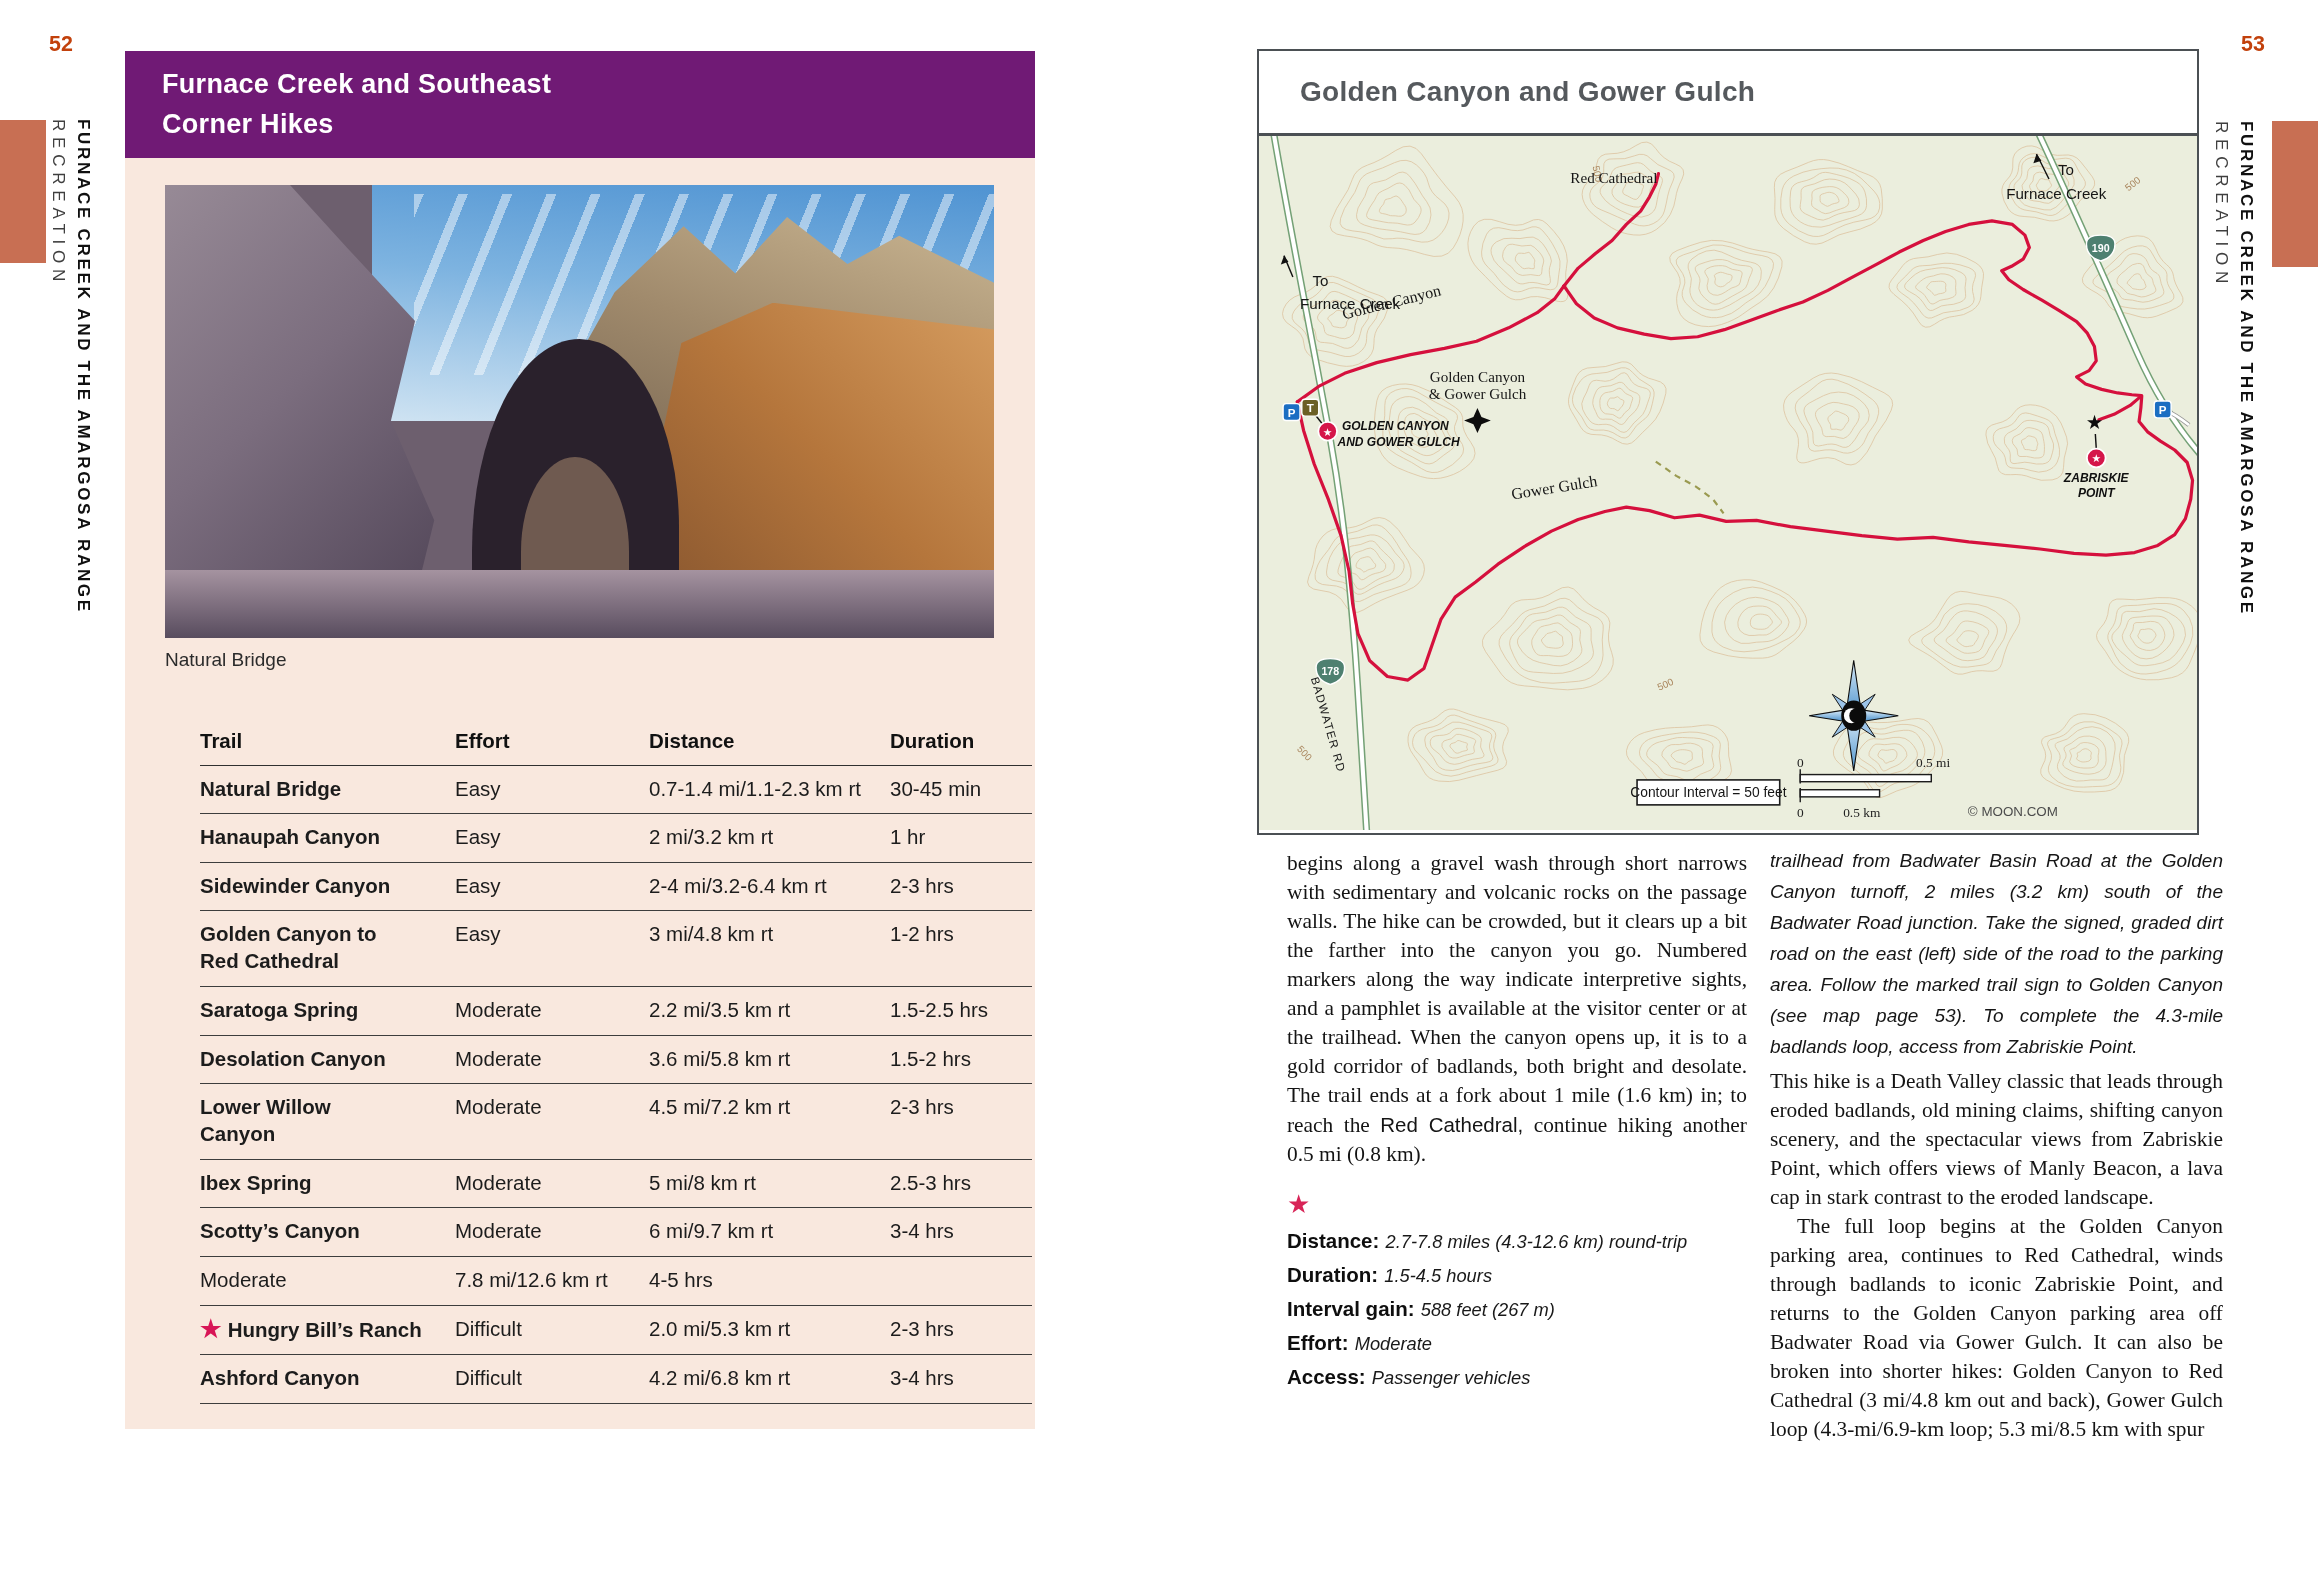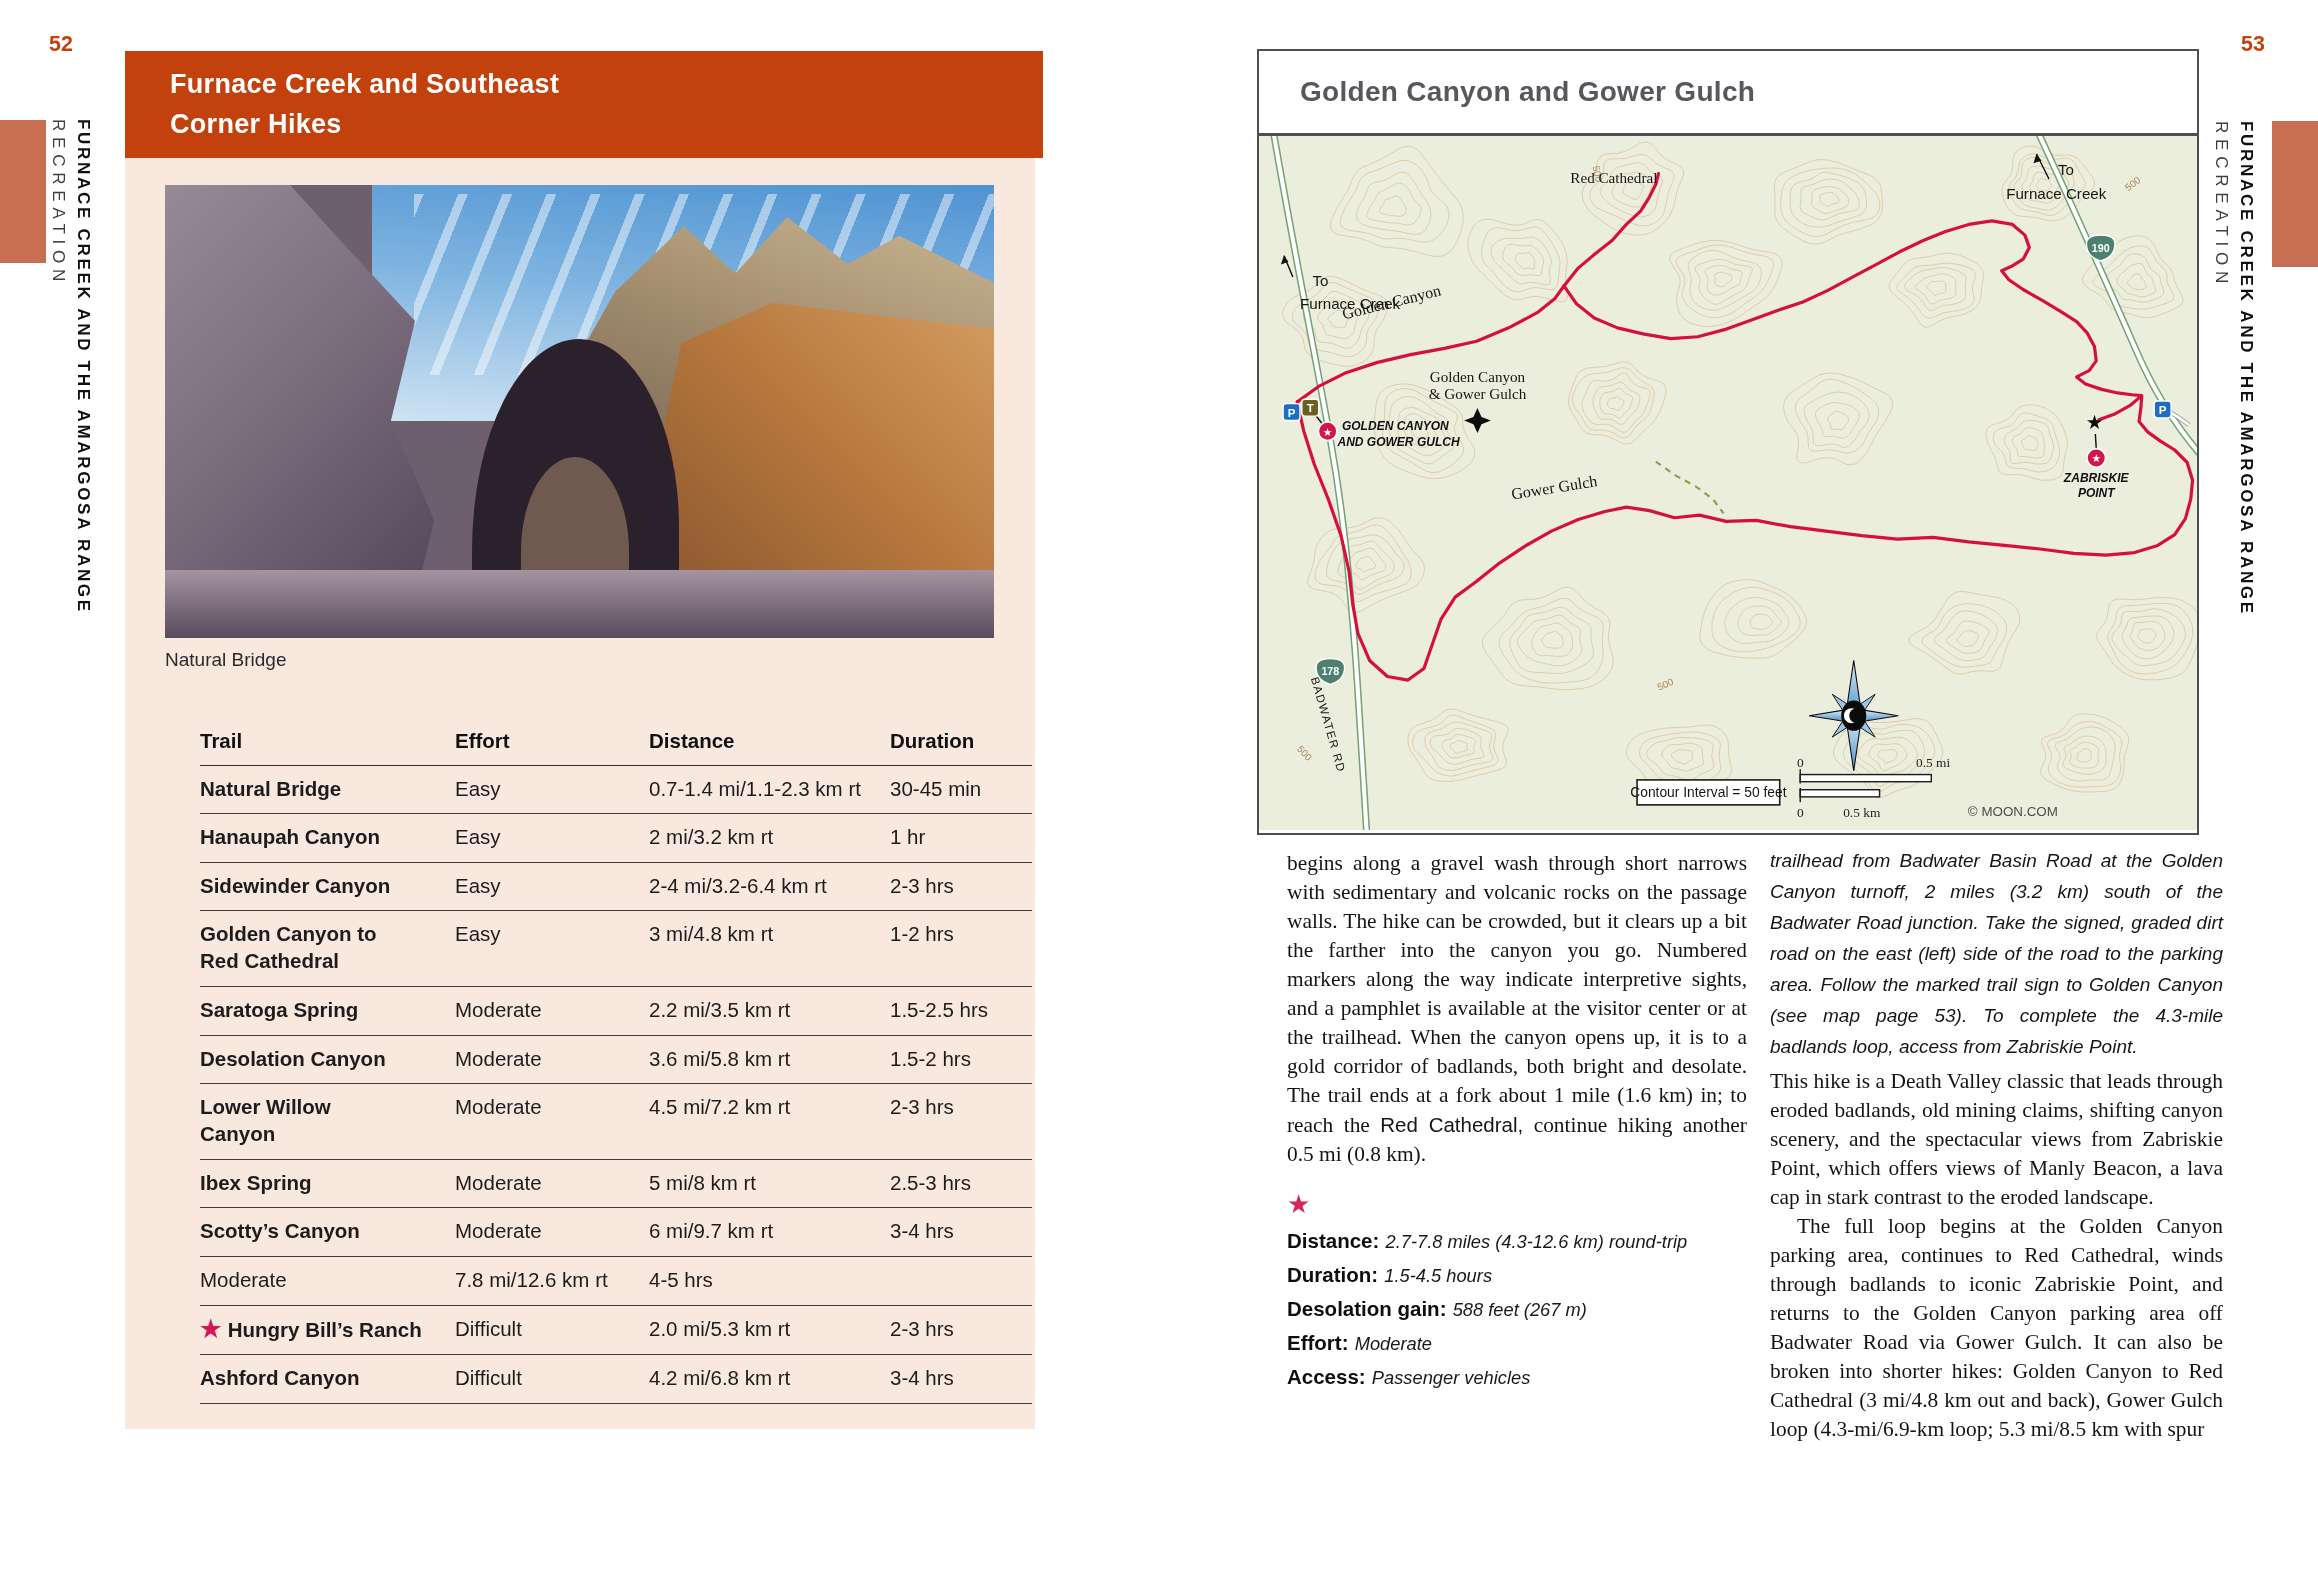--- a/index.html
+++ b/index.html
@@ -9,21 +9,21 @@
 
   
   .pagenum{font:bold 21.4px "Liberation Sans",sans-serif;color:#c2410c;}
   .edge-block{background:#c86f53;}
   .v-title{writing-mode:vertical-rl;font:bold 17px/1 "Liberation Sans",sans-serif;
            letter-spacing:2.7px;color:#101010;white-space:nowrap;}
   .v-section{writing-mode:vertical-rl;font:17px/1 "Liberation Sans",sans-serif;
            letter-spacing:5.8px;color:#3f3f3f;white-space:nowrap;}
 
   
-  .banner{background:#c2410c;color:#fff;padding-left:8px;}
+  .banner{background:#701a75;color:#fff;}
   .banner .tl{font:bold 27px/40px "Liberation Sans",sans-serif;letter-spacing:0.3px;}
   .cream{background:#f9e8de;}
   .caption{font:19px "Liberation Sans",sans-serif;color:#2b2b2b;}
 
   
   .photo{overflow:hidden;background:#6d5f6e;}
   .photo>div{position:absolute;}
   .ph-sky{left:25%;top:0;right:0;height:52%;
     background:linear-gradient(185deg,#4f93d2 0%,#7db3e0 45%,#cfe3f2 100%);}
   .ph-cloud{left:30%;top:2%;right:0;height:40%;opacity:.55;
@@ -487,21 +487,21 @@
   <div class="abs" style="left:1287px;top:849px;width:460px;">
     <div class="serif"><span>begins along a gravel wash through short narrows with sedimentary and volcanic rocks on the passage walls. The hike can be crowded, but it clears up a bit the farther into the canyon you go. Numbered markers along the way indicate interpretive sights, and a pamphlet is available at the visitor center or at the trailhead. When the canyon opens up, it is to a gold corridor of badlands, both bright and desolate. The trail ends at a fork about 1 mile (1.6 km) in; to reach the </span><span class="bold-inline">Red Cathedral,</span><span> continue hiking another 0.5 mi (0.8 km).</span></div>
 
     <div class="hike-head">
       <span class="hstar">★</span>
     </div>
 
     <div class="stats">
         <div class="stat"><b>Distance:</b><span>2.7-7.8 miles (4.3-12.6 km) round-trip</span></div>
         <div class="stat"><b>Duration:</b><span>1.5-4.5 hours</span></div>
-        <div class="stat"><b>Desolation gain:</b><span>588 feet (267 m)</span></div>
+        <div class="stat"><b>Interval gain:</b><span>588 feet (267 m)</span></div>
         <div class="stat"><b>Effort:</b><span>Moderate</span></div>
         <div class="stat"><b>Access:</b><span>Passenger vehicles</span></div>
       </div>
   </div>
 
   <div class="abs" style="left:1770px;top:845px;width:453px;">
     <div class="sans-italic">trailhead from Badwater Basin Road at the Golden Canyon turnoff, 2 miles (3.2 km) south of the Badwater Road junction. Take the signed, graded dirt road on the east (left) side of the road to the parking area. Follow the marked trail sign to Golden Canyon (see map page 53). To complete the 4.3-mile badlands loop, access from Zabriskie Point.</div>
     <div class="serif" style="margin-top:5.4px;">This hike is a Death Valley classic that leads through eroded badlands, old mining claims, shifting canyon scenery, and the spectacular views from Zabriskie Point, which offers views of Manly Beacon, a lava cap in stark contrast to the eroded landscape.</div>
     <div class="serif indent">The full loop begins at the Golden Canyon parking area, continues to Red Cathedral, winds through badlands to iconic Zabriskie Point, and returns to the Golden Canyon parking area off Badwater Road via Gower Gulch. It can also be broken into shorter hikes: Golden Canyon to Red Cathedral (3 mi/4.8 km out and back), Gower Gulch loop (4.3-mi/6.9-km loop; 5.3 mi/8.5 km with spur</div>
   </div>

